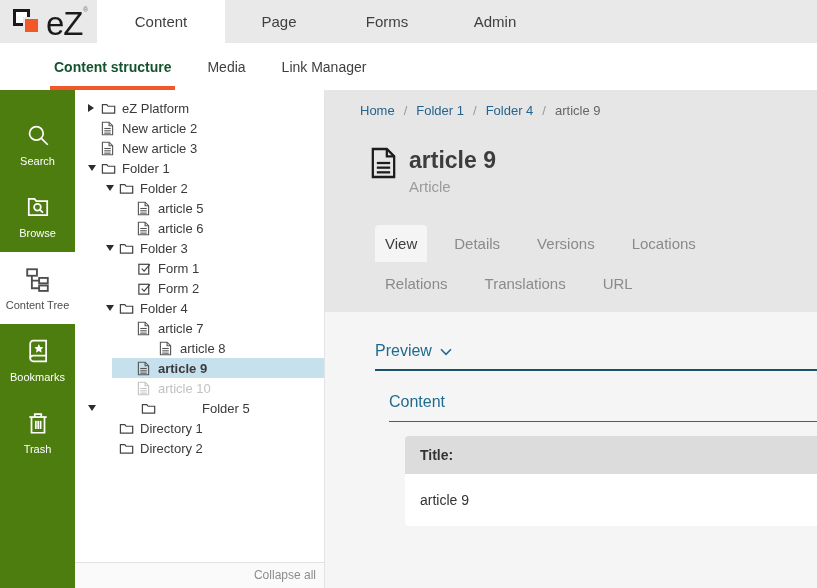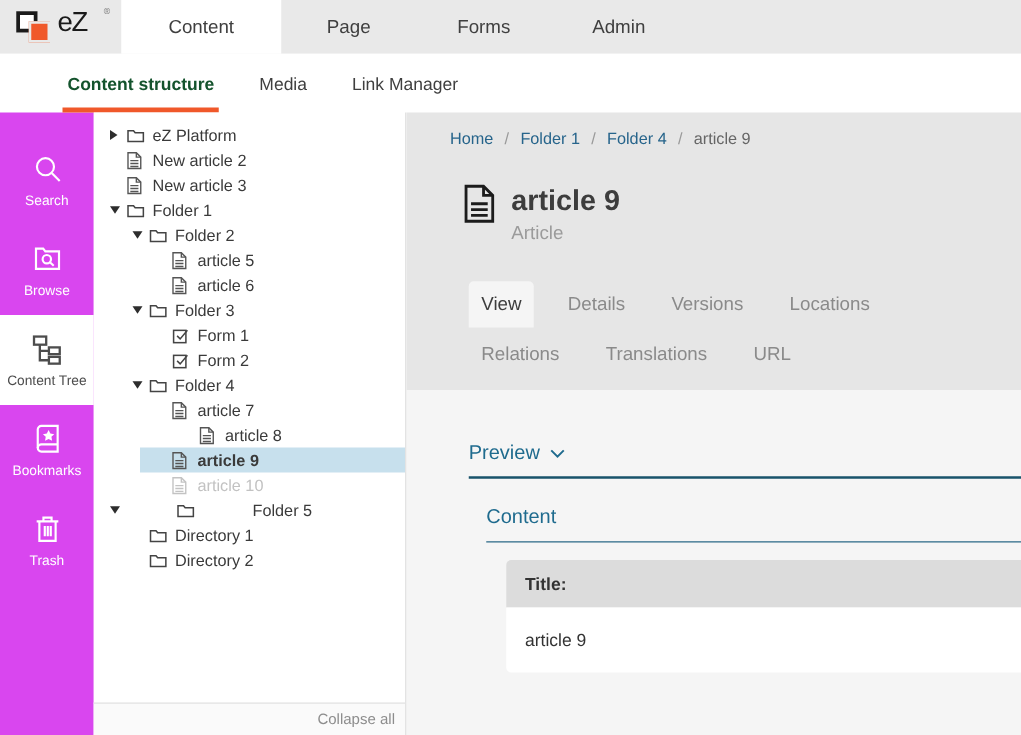--- a/index.html
+++ b/index.html
@@ -5,37 +5,37 @@
   * { margin:0; padding:0; box-sizing:border-box; }
   html,body { width:817px; height:588px; overflow:hidden; }
   body { font-family:"Liberation Sans","DejaVu Sans",sans-serif; background:#fff; color:#333; }
   .app { position:relative; width:817px; height:588px; overflow:hidden; }
 
   
   .topbar { display:flex; height:43px; background:#e9e9e9; }
   .logo { width:97px; height:43px; position:relative; cursor:pointer; flex:none; }
   .logo-outline { position:absolute; left:13px; top:9px; width:17px; height:17px; border:3px solid #1a1a1a; background:#fff; }
   .logo-orange { position:absolute; left:23px; top:17px; width:17px; height:17px; background:#f0582a; border:2px solid #e9e9e9; }
-  .logo-text { position:absolute; left:46px; top:5px; font-size:22px; font-weight:500; color:#1a1a1a; letter-spacing:-1px; }
+  .logo-text { position:absolute; left:46px; top:5px; font-size:33px; font-weight:500; color:#1a1a1a; letter-spacing:-1px; }
   .logo-reg { position:absolute; left:83px; top:6px; font-size:7px; color:#777; }
   .top-tabs { display:flex; flex:1; }
   .top-tab { width:108px; height:43px; display:flex; align-items:center; justify-content:center; font-size:15px; color:#3f3f3f; cursor:pointer; }
   .top-tab.active { width:128px; background:#fff; }
 
   
   .subnav { display:flex; height:47px; background:#fff; padding-left:50px; }
   .sub-tab { position:relative; display:flex; align-items:center; padding:0 4px; margin-right:28px; font-size:14px; color:#3f3f3f; cursor:pointer; }
   .sub-tab.active { font-weight:700; color:#14532d; }
   .sub-tab.active::after { content:""; position:absolute; left:0; right:0; bottom:0; height:4px; background:#f0582a; }
 
   
   .workspace { display:flex; height:498px; }
 
   
-  .iconbar { width:75px; flex:none; background:#d946ef; padding-top:18px; }
+  .iconbar { width:75px; flex:none; background:#4d7c0f; padding-top:18px; }
   .side-item { height:72px; display:flex; flex-direction:column; align-items:center; justify-content:center; gap:7px; color:#fff; cursor:pointer; }
   .side-item.active { background:#fff; color:#4d4d4d; }
   .side-item svg { display:block; }
   .side-label { font-size:11px; white-space:nowrap; }
 
   
   .tree-panel { width:250px; flex:none; background:#fff; position:relative; border-right:1px solid #e3e3e3; }
   .tree { padding-top:8px; }
   .tree-row { display:flex; align-items:center; height:20px; font-size:13px; color:#3a3a3a; cursor:pointer; white-space:nowrap; }
   .tree-row.selected { background:#c7e0ed; font-weight:600; }
@@ -61,21 +61,21 @@
   .title-block { margin:18px 0 0 45px; display:flex; }
   .title-ico { margin-top:2px; }
   .title-texts { margin-left:12px; }
   .page-title { font-size:23px; font-weight:700; color:#3d3d3d; line-height:30px; }
   .page-subtitle { font-size:15px; color:#9b9b9b; margin-top:3px; }
 
   .content-tabs { margin:30px 0 0 50px; width:442px; display:flex; flex-wrap:wrap; row-gap:3px; }
   .c-tab { padding:10px 10px; margin-right:17px; font-size:15px; color:#8a8a8a; cursor:pointer; border-radius:4px 4px 0 0; }
   .c-tab.active { background:#f5f5f5; color:#3d3d3d; }
 
-  .view-panel { flex:1; margin-top:10px; background:#f5f5f5; padding:42px 0 0 50px; }
+  .view-panel { flex:1; margin-top:10px; background:#f5f5f5; padding:30px 0 0 50px; }
   .preview-head { display:flex; align-items:center; gap:8px; font-size:16px; color:#1f6b8e; padding-bottom:9px; border-bottom:2px solid #19536b; cursor:pointer; }
   .section-head { margin:22px 0 0 14px; font-size:16px; color:#1f6b8e; padding-bottom:10px; border-bottom:1px solid #2a6886; }
   .fields { margin:14px 0 0 30px; }
   .field-name { height:38px; line-height:38px; background:#dcdcdc; font-size:14px; font-weight:700; color:#333; padding-left:15px; border-radius:4px 0 0 0; }
   .field-value { height:52px; line-height:52px; background:#fff; font-size:14px; color:#333; padding-left:15px; border-radius:0 0 0 4px; }
 </style>
 </head>
 <body>
 
 <div class="app">

